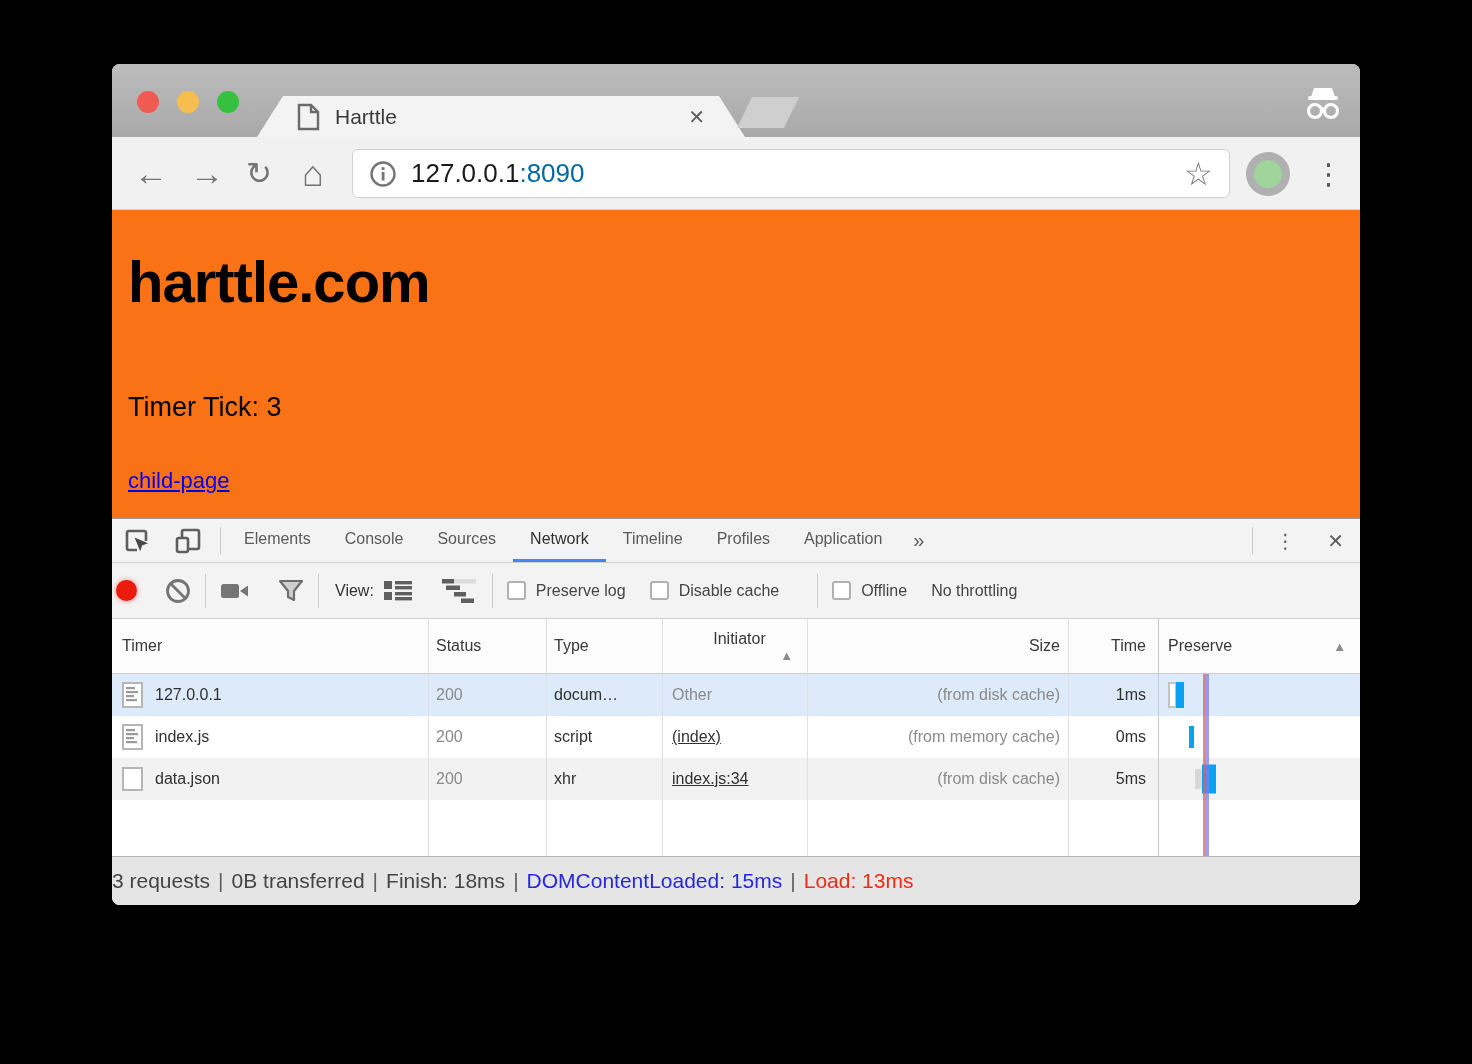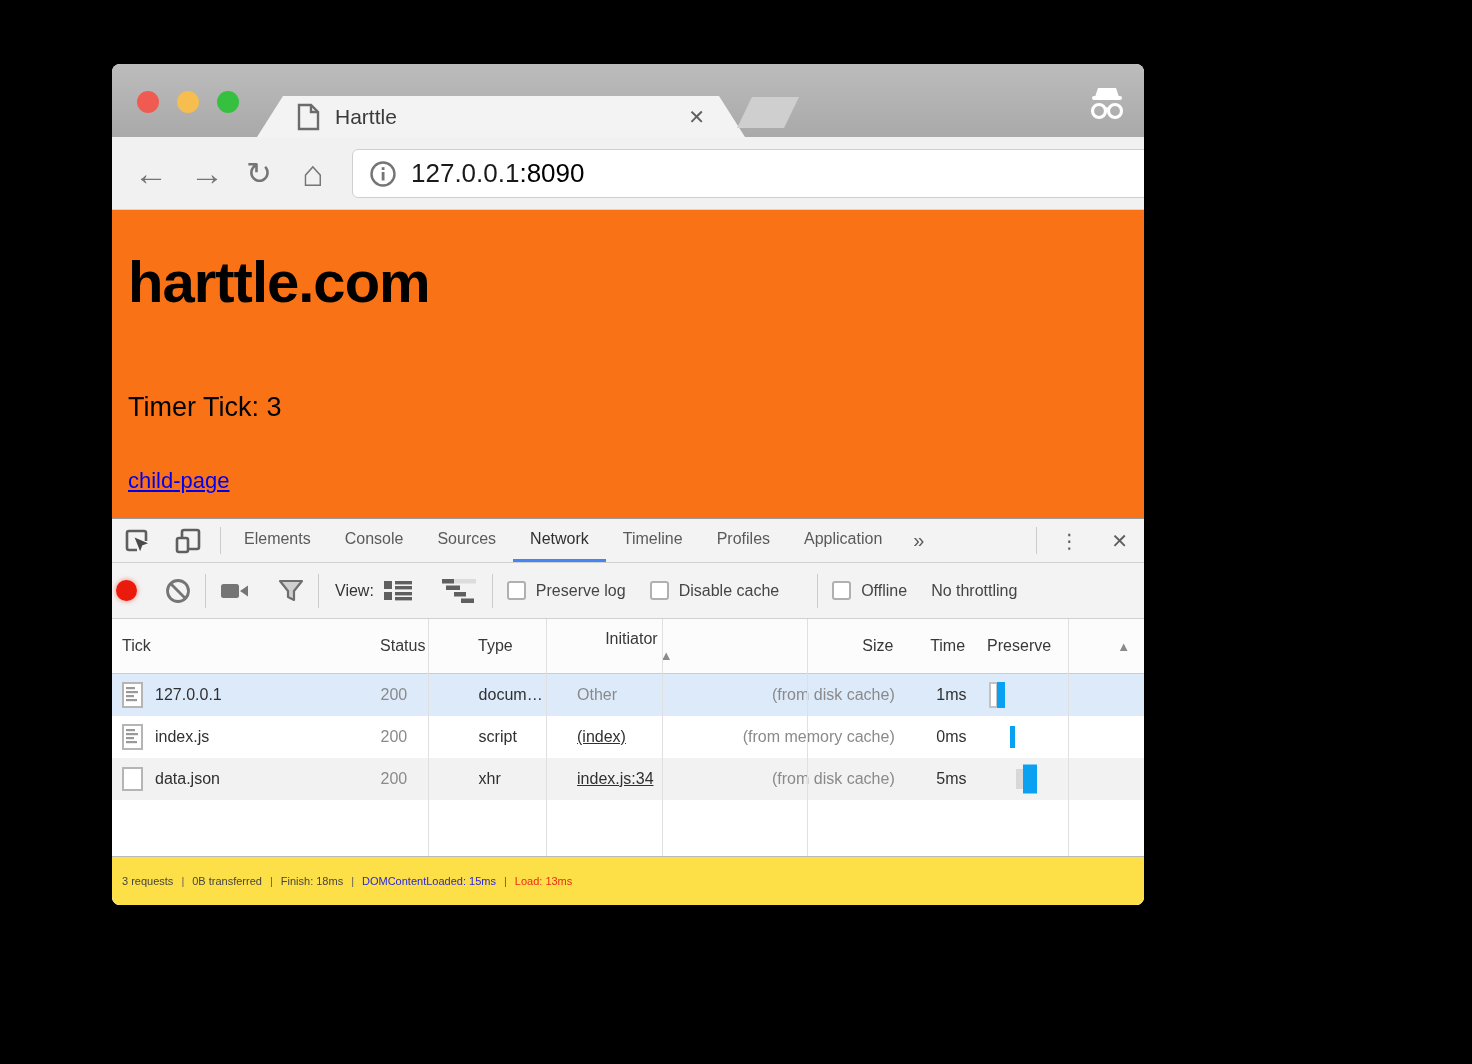--- a/index.html
+++ b/index.html
@@ -1,19 +1,19 @@
 <!DOCTYPE html>
 <html style="--accent-blue: #4285f4; --waterfall-bar: #0ba1f2; --dcl-line: #7b7fe8; --load-line: #e85b5b; --link-blue: #0000ee; --summary-dcl: #2727e0; --summary-load: #ee2b16; --record-red: #ea1b0c;"><head>
 <meta charset="utf-8">
 <style>
   * { margin:0; padding:0; box-sizing:border-box; }
   html,body { width:1472px; height:1064px; background:#000; font-family:"Liberation Sans", sans-serif; overflow:hidden; }
 
   .window {
-    position:absolute; left:112px; top:64px; width:1032px; height:841px;
+    position:absolute; left:112px; top:64px; width:1248px; height:841px;
     border-radius:8px; overflow:hidden; background:#fff;
     box-shadow:0 18px 50px rgba(0,0,0,.55);
   }
 
   
   .titlebar { position:relative; height:73px; background:linear-gradient(#bcbcbc,#a9a9a9); }
   .traffic { position:absolute; top:27px; width:22px; height:22px; border-radius:50%; }
   .traffic.red { left:25px; background:#f05b51; }
   .traffic.yellow { left:65px; background:#f6be4f; }
   .traffic.green { left:105px; background:#35c13f; }
@@ -38,21 +38,21 @@
   .btoolbar { position:relative; height:73px; background:#f1f1f1; border-bottom:1px solid #d5d5d5; }
   .navico { position:absolute; top:0; height:73px; display:flex; align-items:center; color:#757575; font-size:34px; }
   .nav-back { left:22px; } .nav-fwd { left:78px; } .nav-reload { left:134px; font-size:31px; } .nav-home { left:190px; font-size:36px; }
 
   .urlbar {
     position:absolute; left:240px; top:12px; width:878px; height:49px;
     background:#fff; border:1px solid #cfcfcf; border-radius:6px;
     display:flex; align-items:center; padding:0 16px; gap:14px;
   }
   .url-text { font-size:26px; color:#1a1a1a; }
-  .url-text .port { color:#000000; }
+  .url-text .port { color:#0369a1; }
   .star { position:absolute; left:1072px; top:0; height:73px; display:flex; align-items:center; font-size:32px; color:#757575; }
   .avatar { position:absolute; left:1134px; top:15px; width:44px; height:44px; border-radius:50%; background:#b0b0b0; display:flex; align-items:center; justify-content:center; }
   .avatar-inner { width:28px; height:28px; border-radius:50%; background:#9fd49a; }
   .menu-dots { position:absolute; left:1202px; top:0; height:73px; display:flex; align-items:center; font-size:29px; color:#5a5a5a; letter-spacing:0; }
 
   
   .page { position:relative; height:308px; background:#f97316; padding-left:16px; }
   .page h1 { padding-top:38px; font-size:58px; font-weight:bold; color:#000; letter-spacing:-1px; }
   .timer { position:absolute; top:182px; font-size:27px; color:#000; }
   .child-link { position:absolute; top:258px; font-size:22px; color:var(--link-blue,#0000ee); text-decoration:underline; }
@@ -109,21 +109,21 @@
   
   .wf-bar { position:absolute; top:50%; transform:translateY(-50%); }
   .wf-hollow { background:#fff; border:2px solid #c3c3c3; }
   .wf-blue { background:var(--waterfall-bar,#0ba1f2); }
   .wf-gray { background:#d8d8d8; }
   .ev-line { position:absolute; top:0; bottom:0; width:3px; z-index:5; opacity:.75; }
   .ev-load { left:1091px; background:var(--load-line,#e85b5b); }
   .ev-dcl { left:1094px; background:var(--dcl-line,#7b7fe8); }
 
   
-  .dt-summary { height:49px; flex:0 0 49px; background:#fde047; border-top:1px solid #b9b9b9; display:flex; align-items:center; padding-left:10px; font-size:11px; color:#454545; }
+  .dt-summary { height:49px; flex:0 0 49px; background:#e5e5e5; border-top:1px solid #b9b9b9; display:flex; align-items:center; font-size:21px; color:#454545; }
   .sum-sep { margin:0 8px; color:#5f5f5f; }
   .sum-dcl { color:var(--summary-dcl,#2727e0); }
   .sum-load { color:var(--summary-load,#ee2b16); }
 
   svg { display:block; }
 </style>
 </head>
 <body>
 
 <div class="window">
@@ -285,21 +285,21 @@
 
     <div class="dt-table">
       <div class="col-div" style="left:316px"></div>
       <div class="col-div" style="left:434px"></div>
       <div class="col-div" style="left:550px"></div>
       <div class="col-div" style="left:695px"></div>
       <div class="col-div" style="left:956px"></div>
       <div class="col-div" style="left:1046px; background:#c9c9c9;"></div>
 
       <div class="dt-head">
-        <div class="c-name">Tick</div>
+        <div class="c-name">Timer</div>
         <div class="c-status">Status</div>
         <div class="c-type">Type</div>
         <div class="c-init">
           <span>Initiator</span>
           <span class="sort-arrow">▲</span>
         </div>
         <div class="c-size">Size</div>
         <div class="c-time">Time</div>
         <div class="c-wf">
           <span>Preserve</span>

